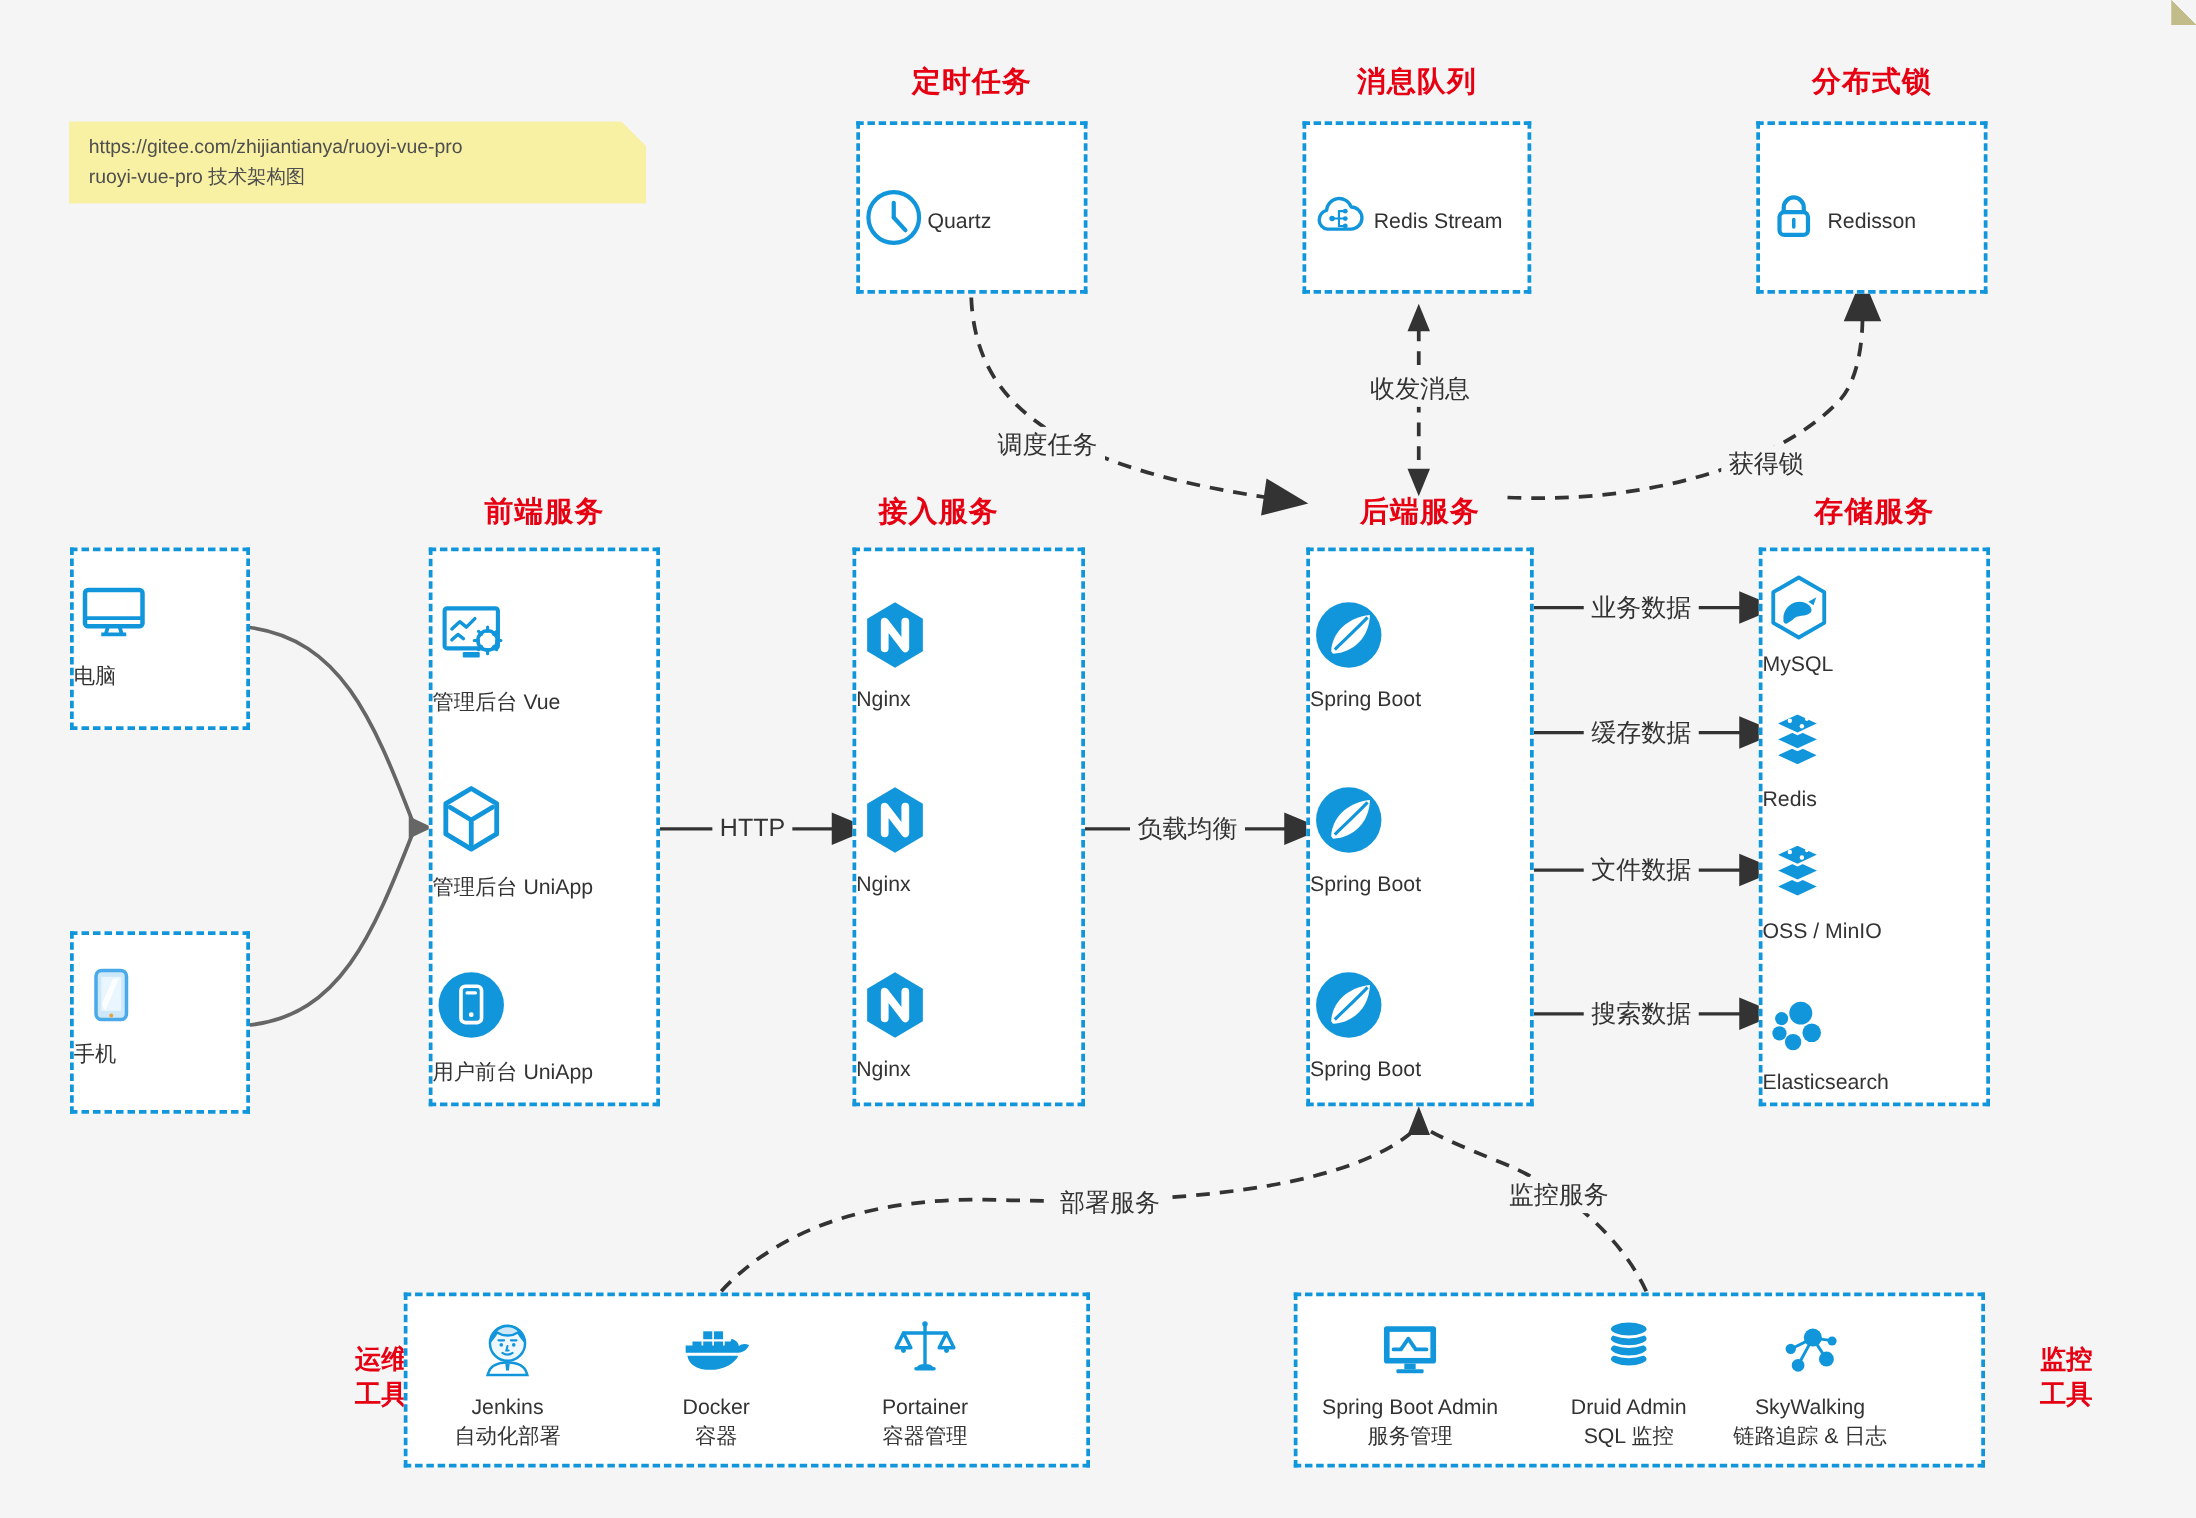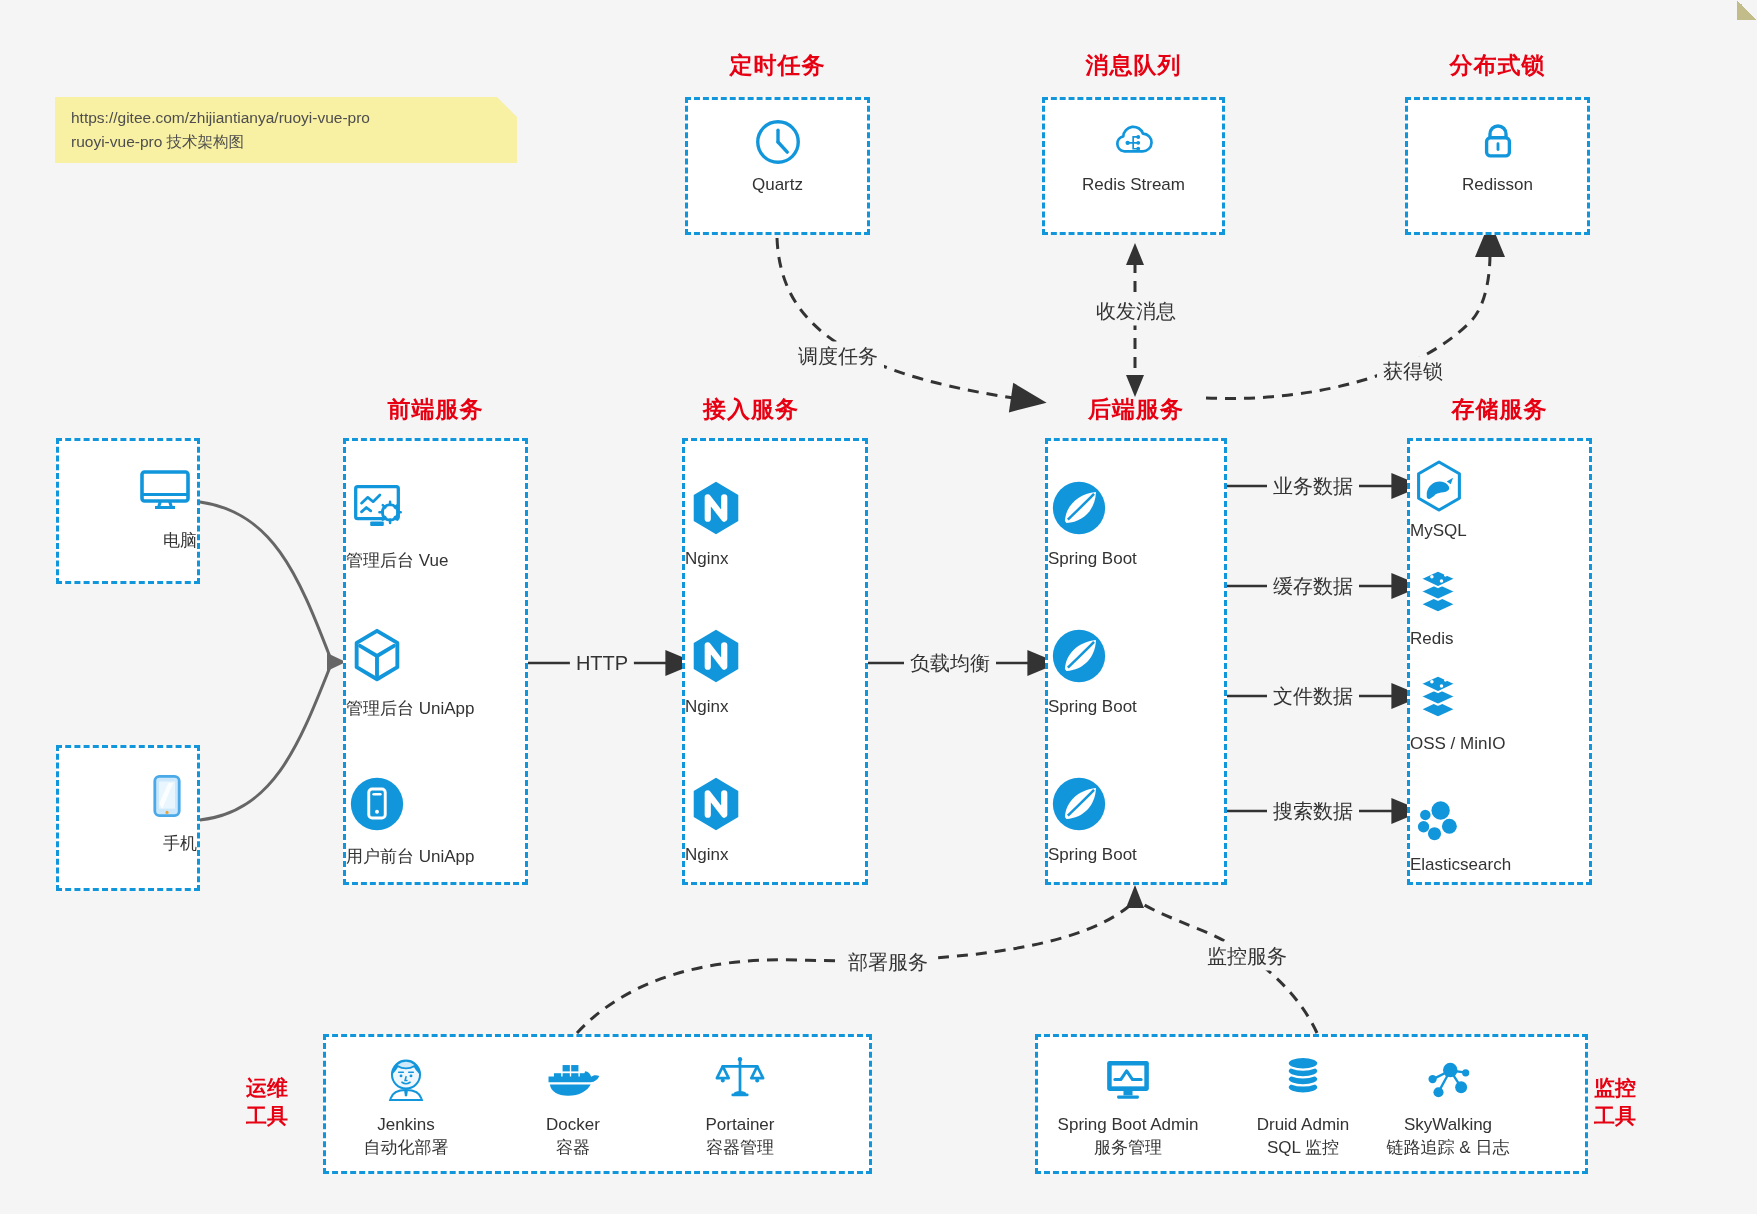--- a/index.html
+++ b/index.html
@@ -9,25 +9,25 @@
   }
   html,body{margin:0;padding:0;background:var(--canvas_bg);}
   .canvas{position:relative;width:1757px;height:1214px;background:var(--canvas_bg);
     font-family:"Liberation Sans","DejaVu Sans",sans-serif;overflow:hidden;}
   svg.edges{position:absolute;left:0;top:0;z-index:1;pointer-events:none;}
   .dash-box{position:absolute;background:#fff;border:3.5px dashed var(--accent_blue);
     box-sizing:border-box;z-index:2;}
   .svc-title{position:absolute;color:var(--title_red);font-size:23px;font-weight:bold;
     text-align:center;letter-spacing:1px;z-index:2;white-space:nowrap;}
   .side-title{position:absolute;color:var(--title_red);font-size:21px;font-weight:bold;
-    text-align:left;line-height:28px;z-index:2;}
+    text-align:right;line-height:28px;z-index:2;}
   .node-label{font-size:17px;color:var(--text_dark);margin-top:6px;white-space:nowrap;}
   .node-sublabel{font-size:17px;color:var(--text_dark);line-height:23px;white-space:nowrap;}
-  .top-box{display:flex;flex-direction:column;align-items:center;padding-top:15px;}
-  .client-box{display:flex;flex-direction:column;align-items:flex-end;padding-top:18px;}
+  .top-box{display:flex;flex-direction:row;align-items:center;padding-top:15px;}
+  .client-box{display:flex;flex-direction:column;align-items:flex-start;padding-top:18px;}
   .col-item{position:absolute;left:0;width:100%;text-align:left;}
   .group-item{position:absolute;text-align:center;}
   .edge-label{position:absolute;transform:translate(-50%,-50%);font-size:20px;
     color:var(--text_dark);background:var(--canvas_bg);padding:1px 6px;white-space:nowrap;z-index:3;}
   .note{position:absolute;left:55px;top:97px;width:462px;height:66px;background:var(--note_bg);
     z-index:2;clip-path:polygon(0 0,calc(100% - 20px) 0,100% 20px,100% 100%,0 100%);}
   .note-text{padding:9px 16px;font-size:15.5px;line-height:24px;color:#4e4e4e;}
   .note-fold{position:absolute;top:0;right:0;width:20px;height:20px;z-index:3;
     background:linear-gradient(225deg,rgba(0,0,0,0) 50%,#c2bb8a 50%);}
   

